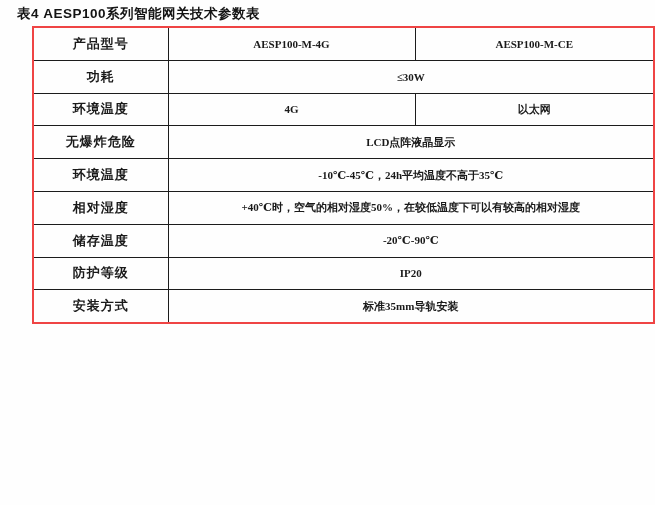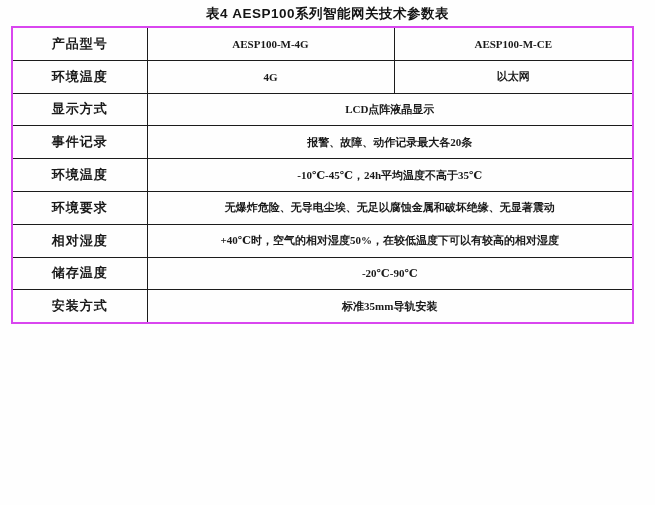--- a/index.html
+++ b/index.html
@@ -11,33 +11,32 @@
     position: relative;
     width: 655px;
     height: 505px;
     background: #fefefe;
     overflow: hidden;
     font-family: "Liberation Sans", sans-serif;
   }
   .caption {
     margin: 5px 0 3px 17px;
     width: 621px;
-    text-align: center;
     font-size: 13.5px;
     font-weight: bold;
     color: #141414;
     letter-spacing: 0.5px;
     font-family: "Liberation Sans", sans-serif;
   }
   table.params {
     border-collapse: collapse;
     table-layout: fixed;
     width: 621px;
-    margin-left: 11px;
-    border: 2px solid #d946ef;
+    margin-left: 32px;
+    border: 2px solid #ef4444;
   }
   table.params td {
     border: 1px solid #1c1c1c;
     height: 31.8px;
     text-align: center;
     vertical-align: middle;
     padding: 0 6px;
     color: #1a1a1a;
     overflow: hidden;
     white-space: nowrap;
@@ -72,59 +71,59 @@
     </colgroup>
     <tbody>
 
       <tr>
         <td class="label">产品型号</td>
         <td class="val">AESP100-M-4G</td>
         <td class="val">AESP100-M-CE</td>
       </tr>
 
 
+      <tr>
+        <td class="label">功耗</td>
+        <td class="val" colspan="2">≤30W</td>
+      </tr>
 
       <tr>
         <td class="label">环境温度</td>
         <td class="val">4G</td>
         <td class="val">以太网</td>
       </tr>
 
       <tr>
-        <td class="label">显示方式</td>
+        <td class="label">无爆炸危险</td>
         <td class="val" colspan="2">LCD点阵液晶显示</td>
       </tr>
 
-      <tr>
-        <td class="label">事件记录</td>
-        <td class="val" colspan="2">报警、故障、动作记录最大各20条</td>
-      </tr>
 
 
 
       <tr>
         <td class="label">环境温度</td>
         <td class="val" colspan="2">-10℃-45℃，24h平均温度不高于35℃</td>
       </tr>
 
-      <tr>
-        <td class="label">环境要求</td>
-        <td class="val" colspan="2">无爆炸危险、无导电尘埃、无足以腐蚀金属和破坏绝缘、无显著震动</td>
-      </tr>
 
       <tr>
         <td class="label">相对湿度</td>
         <td class="val" colspan="2">+40℃时，空气的相对湿度50%，在较低温度下可以有较高的相对湿度</td>
       </tr>
 
       <tr>
         <td class="label">储存温度</td>
         <td class="val" colspan="2">-20℃-90℃</td>
       </tr>
 
+      <tr>
+        <td class="label">防护等级</td>
+        <td class="val" colspan="2">IP20</td>
+      </tr>
 
       <tr>
         <td class="label">安装方式</td>
         <td class="val" colspan="2">标准35mm导轨安装</td>
       </tr>
 
     </tbody>
   </table>
 </div>
 

